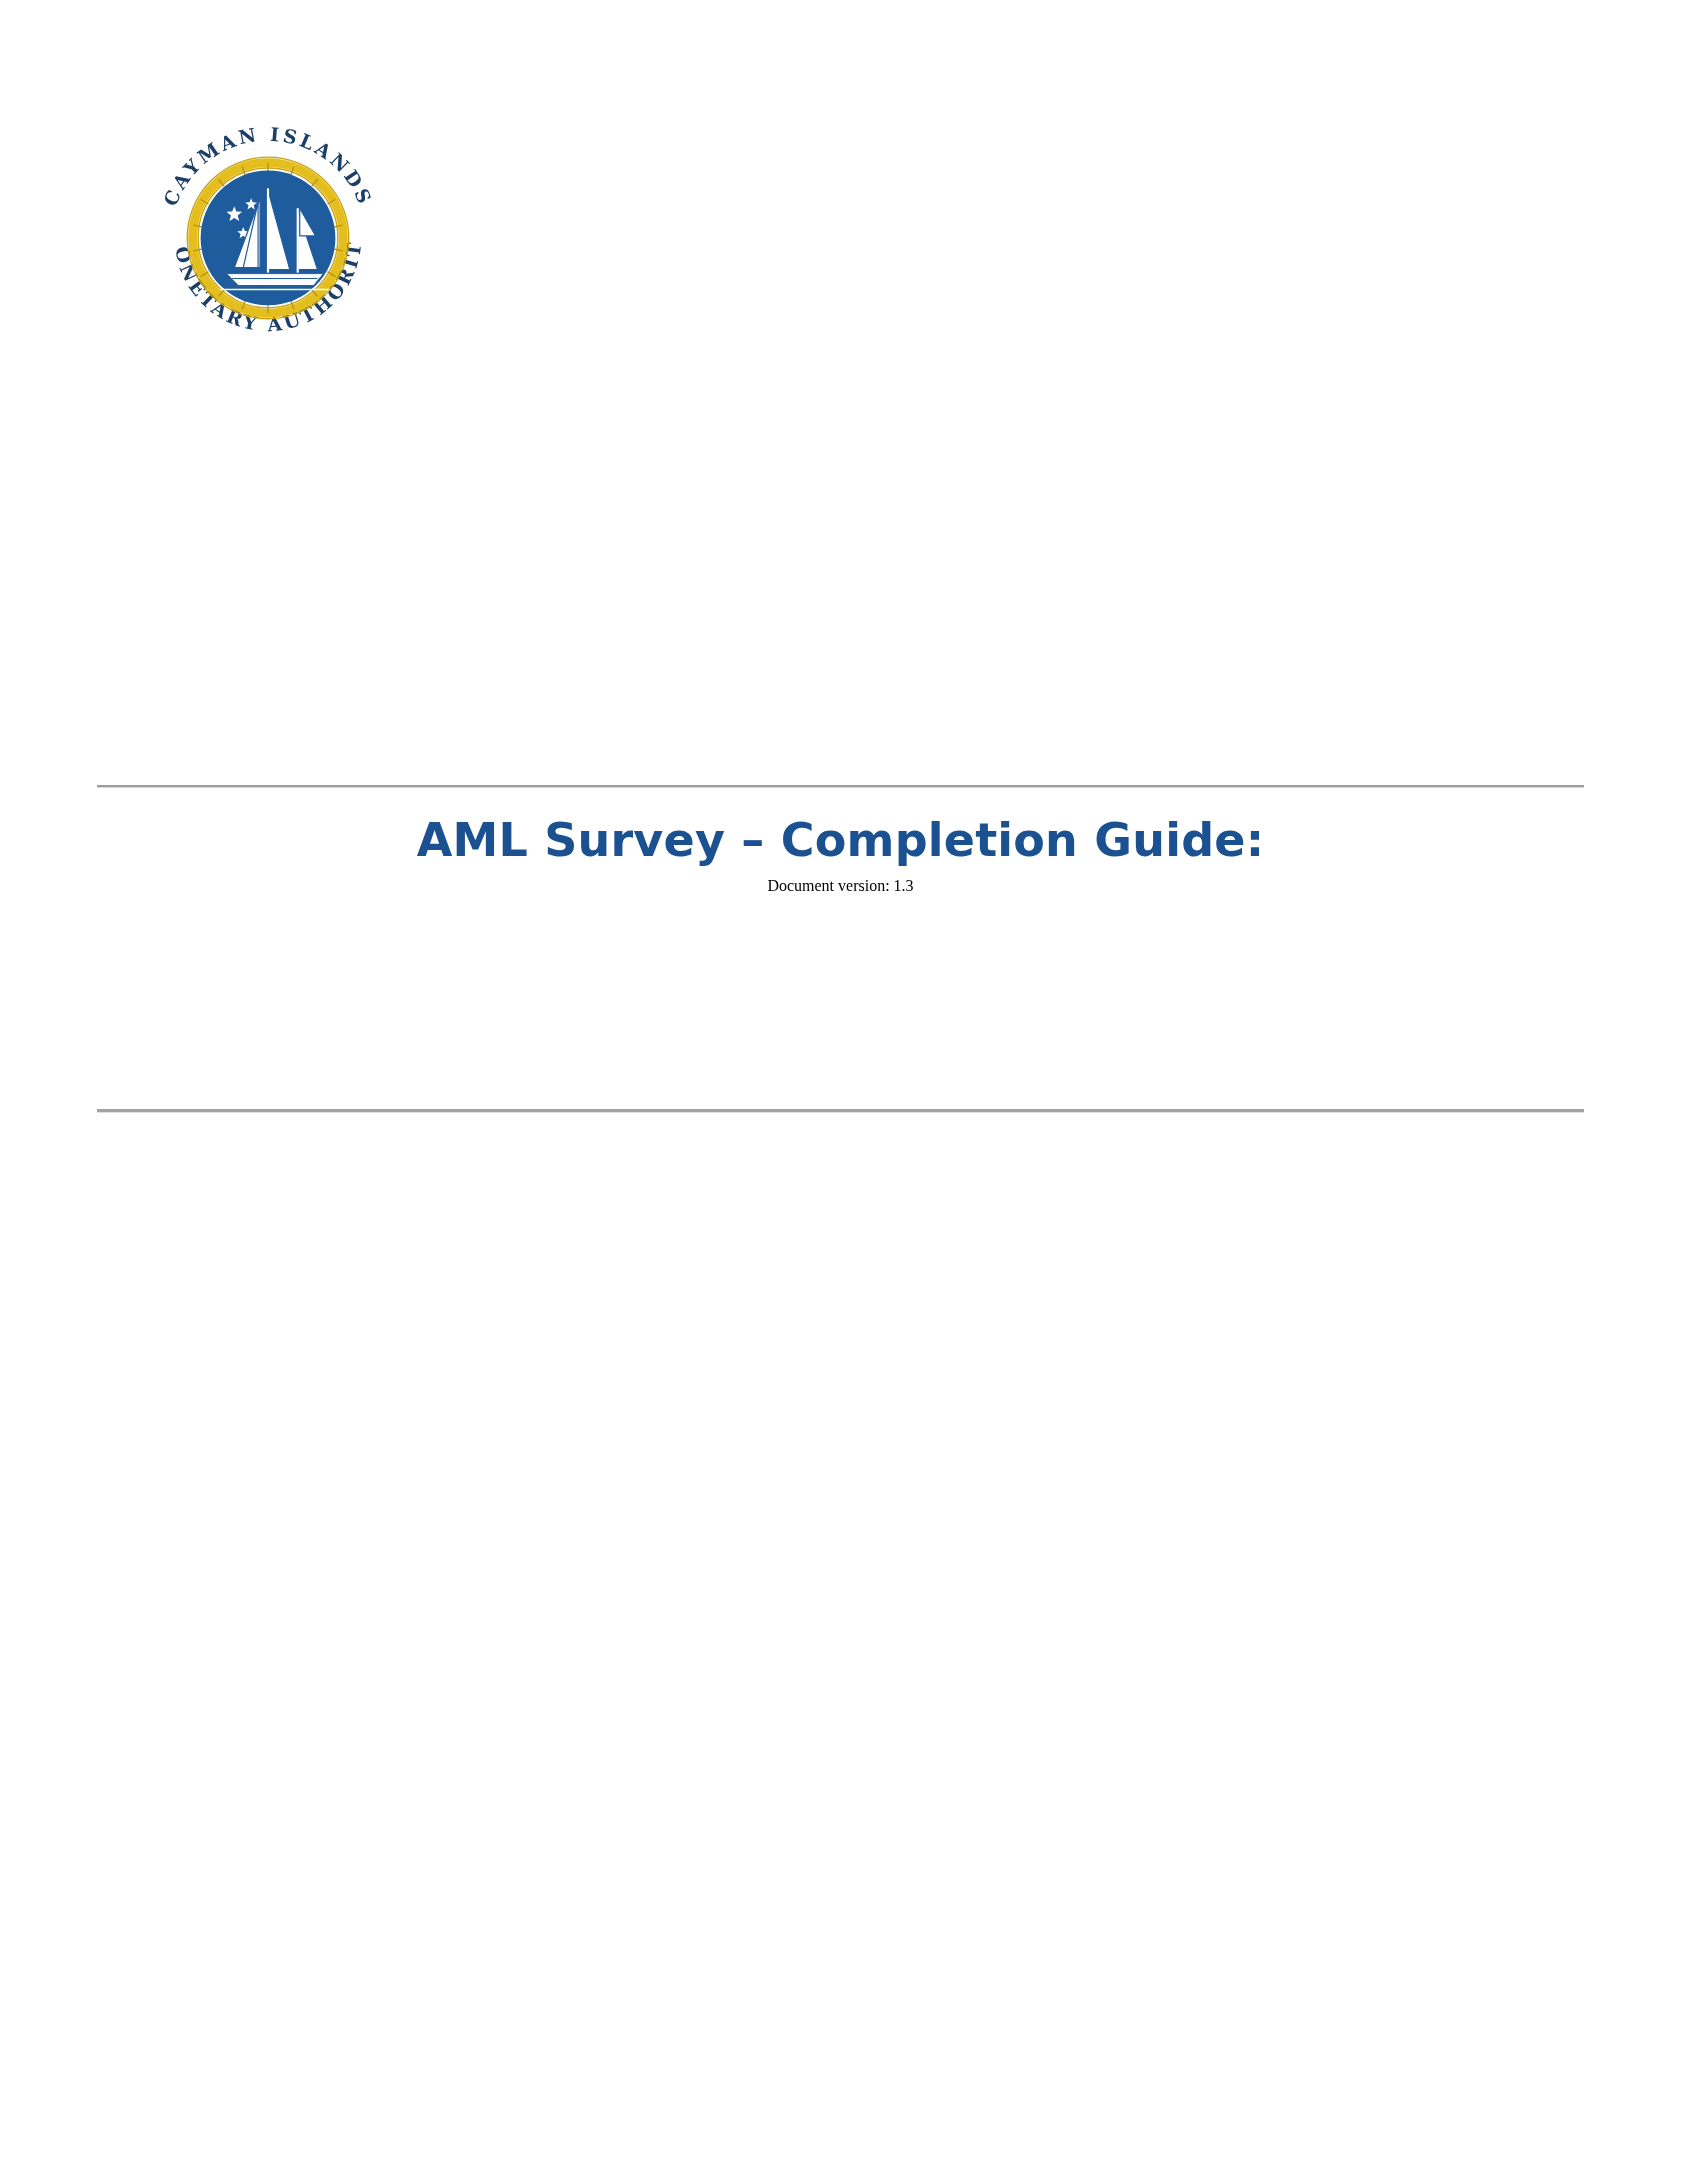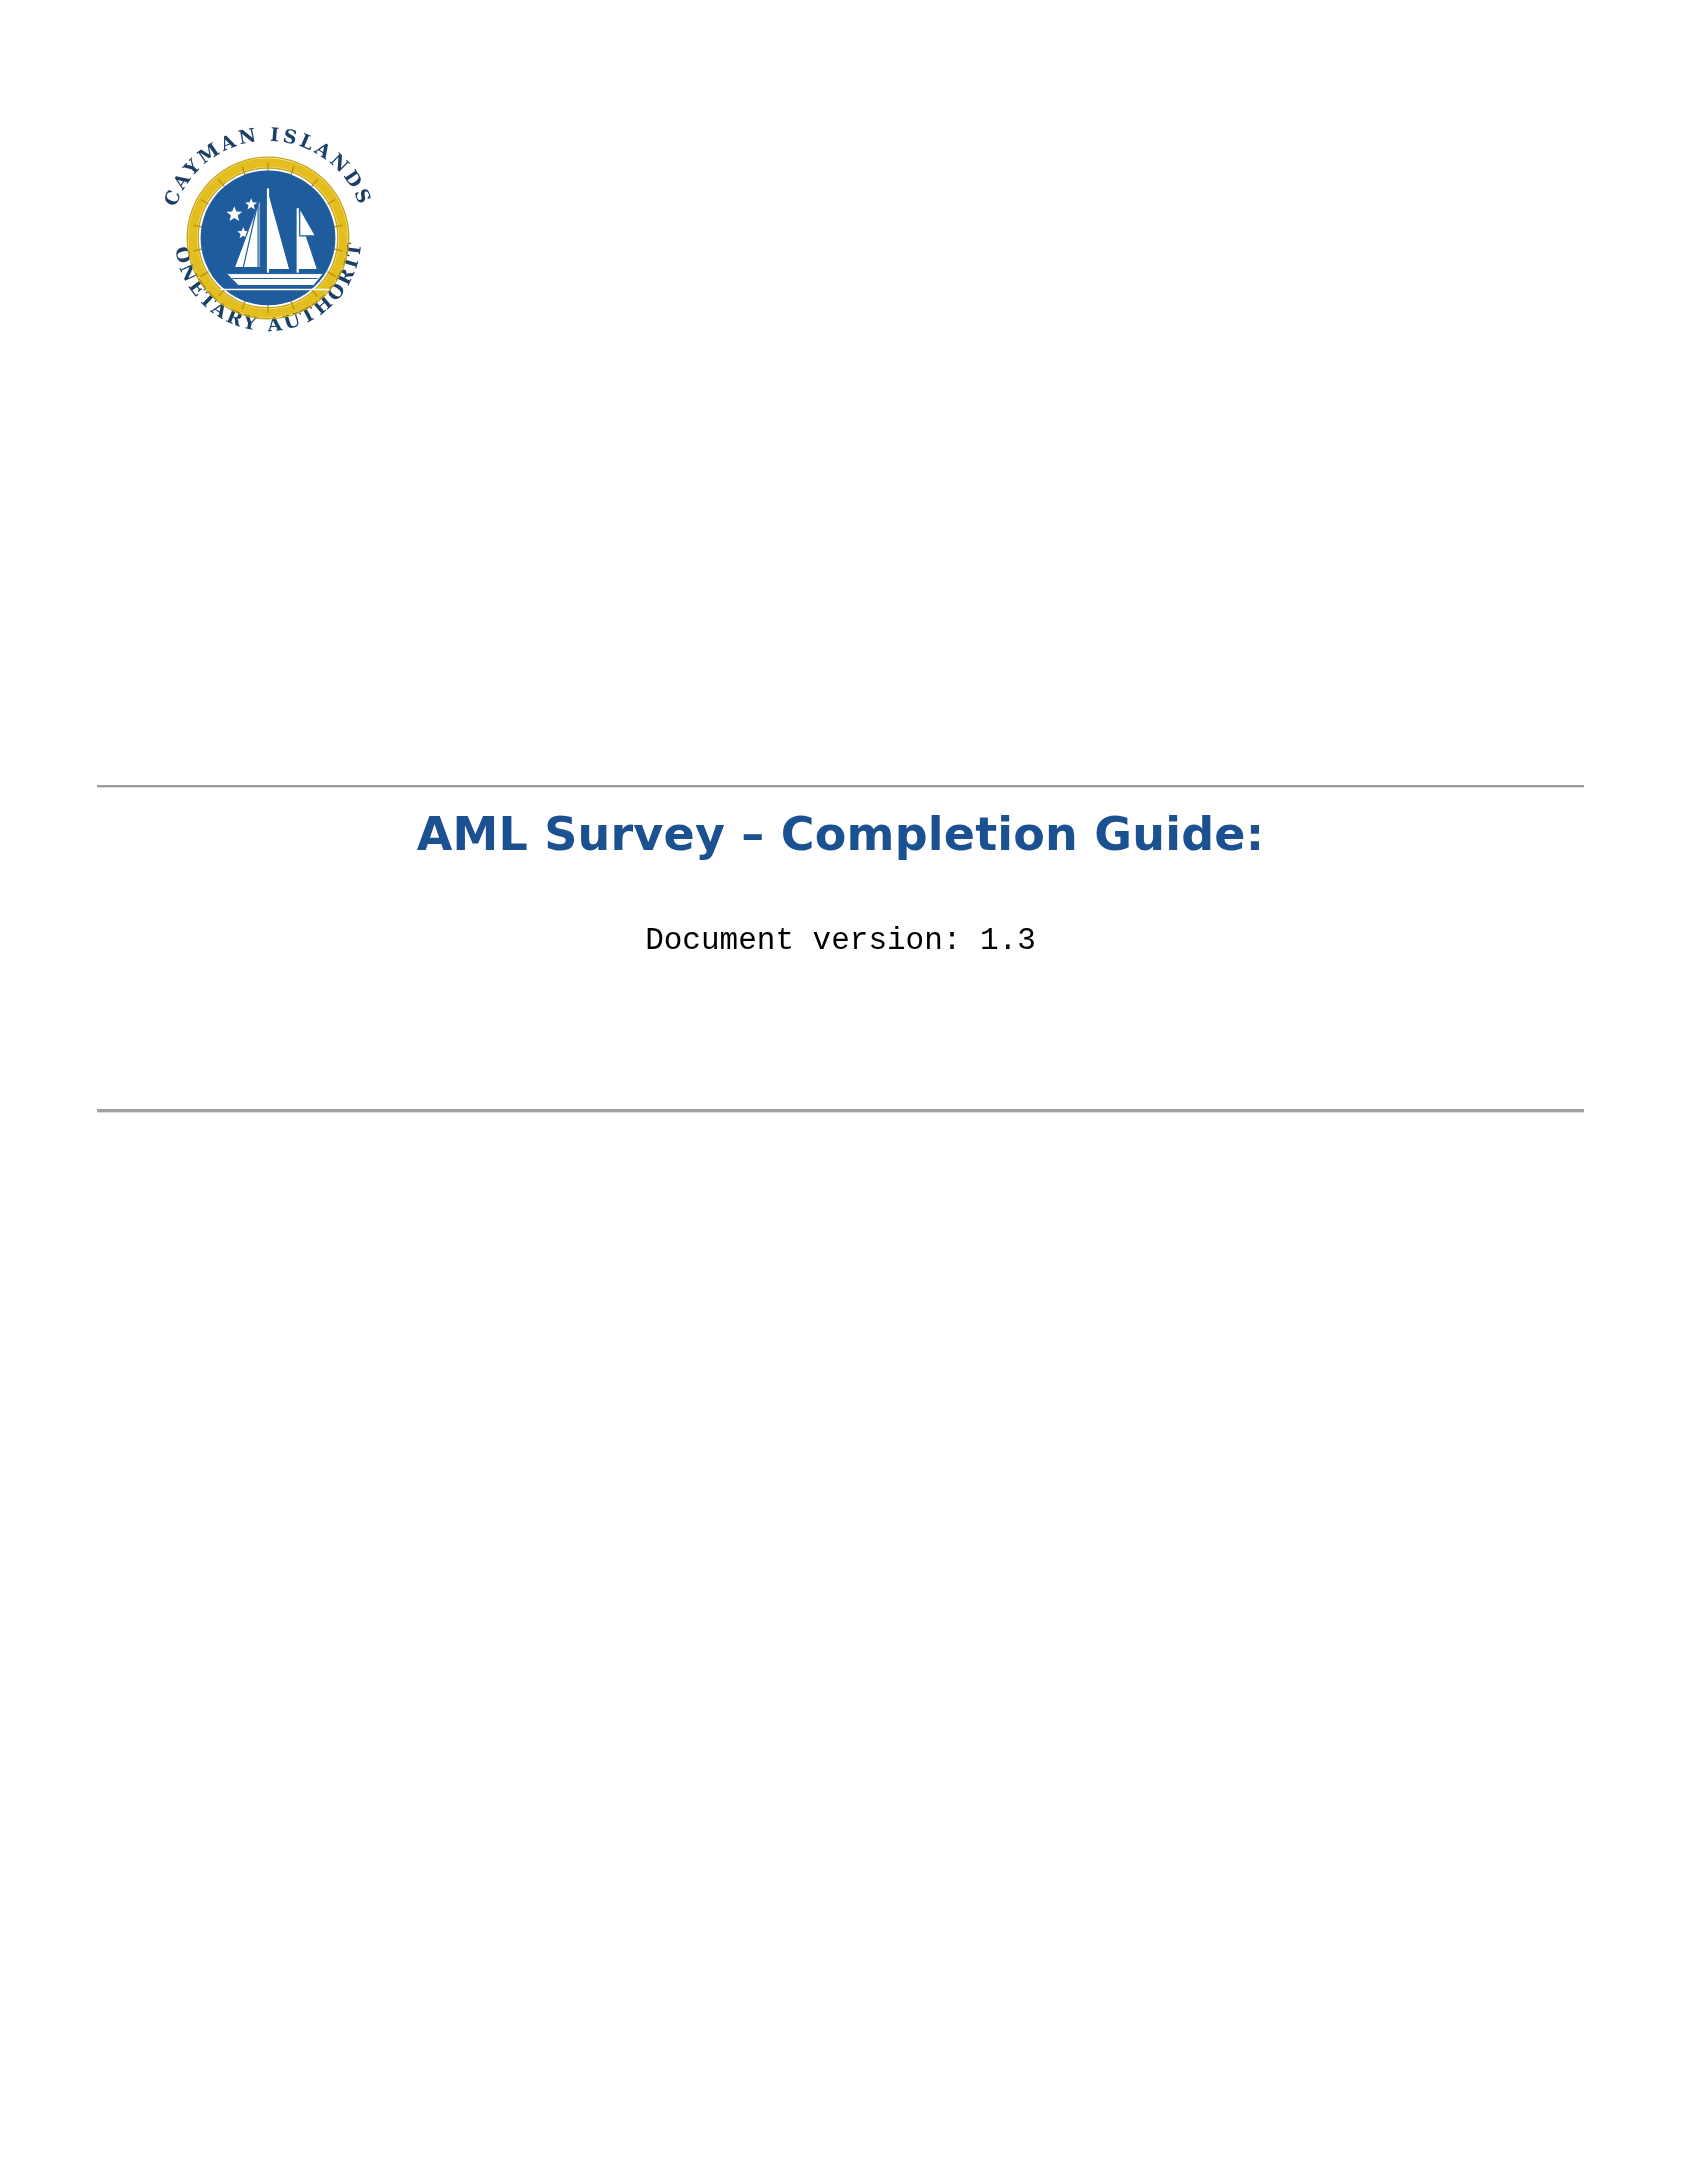--- a/index.html
+++ b/index.html
@@ -51,41 +51,40 @@
     position: absolute;
     left: 97px;
     top: 1109px;
     width: 1487px;
     height: 3px;
     background: #a2a2a2;
     border-bottom: 1px solid #dddddd;
   }
 
   .title-area {
-    padding-top: 16px;
+    padding-top: 22px;
     text-align: center;
   }
 
   .doc-title-line {
     color: #1c5191;
     font-family: "DejaVu Sans", sans-serif;
     font-weight: bold;
     font-size: 46px;
     line-height: 61px;
     letter-spacing: 0.2px;
     white-space: nowrap;
   }
 
   .doc-version {
-    margin-top: 61px;
     text-align: center;
     color: #000000;
-    font-family: Liberation Mono, monospace;
+    font-family: Liberation Serif, serif;
     font-weight: normal;
-    font-size: 31px;
+    font-size: 16px;
     line-height: 30px;
   }
 </style>
 </head>
 <body>
 
 <div class="page">
 
   <div class="logo-block">
     <svg class="logo-svg" viewBox="0 0 240 225" xmlns="http://www.w3.org/2000/svg">

